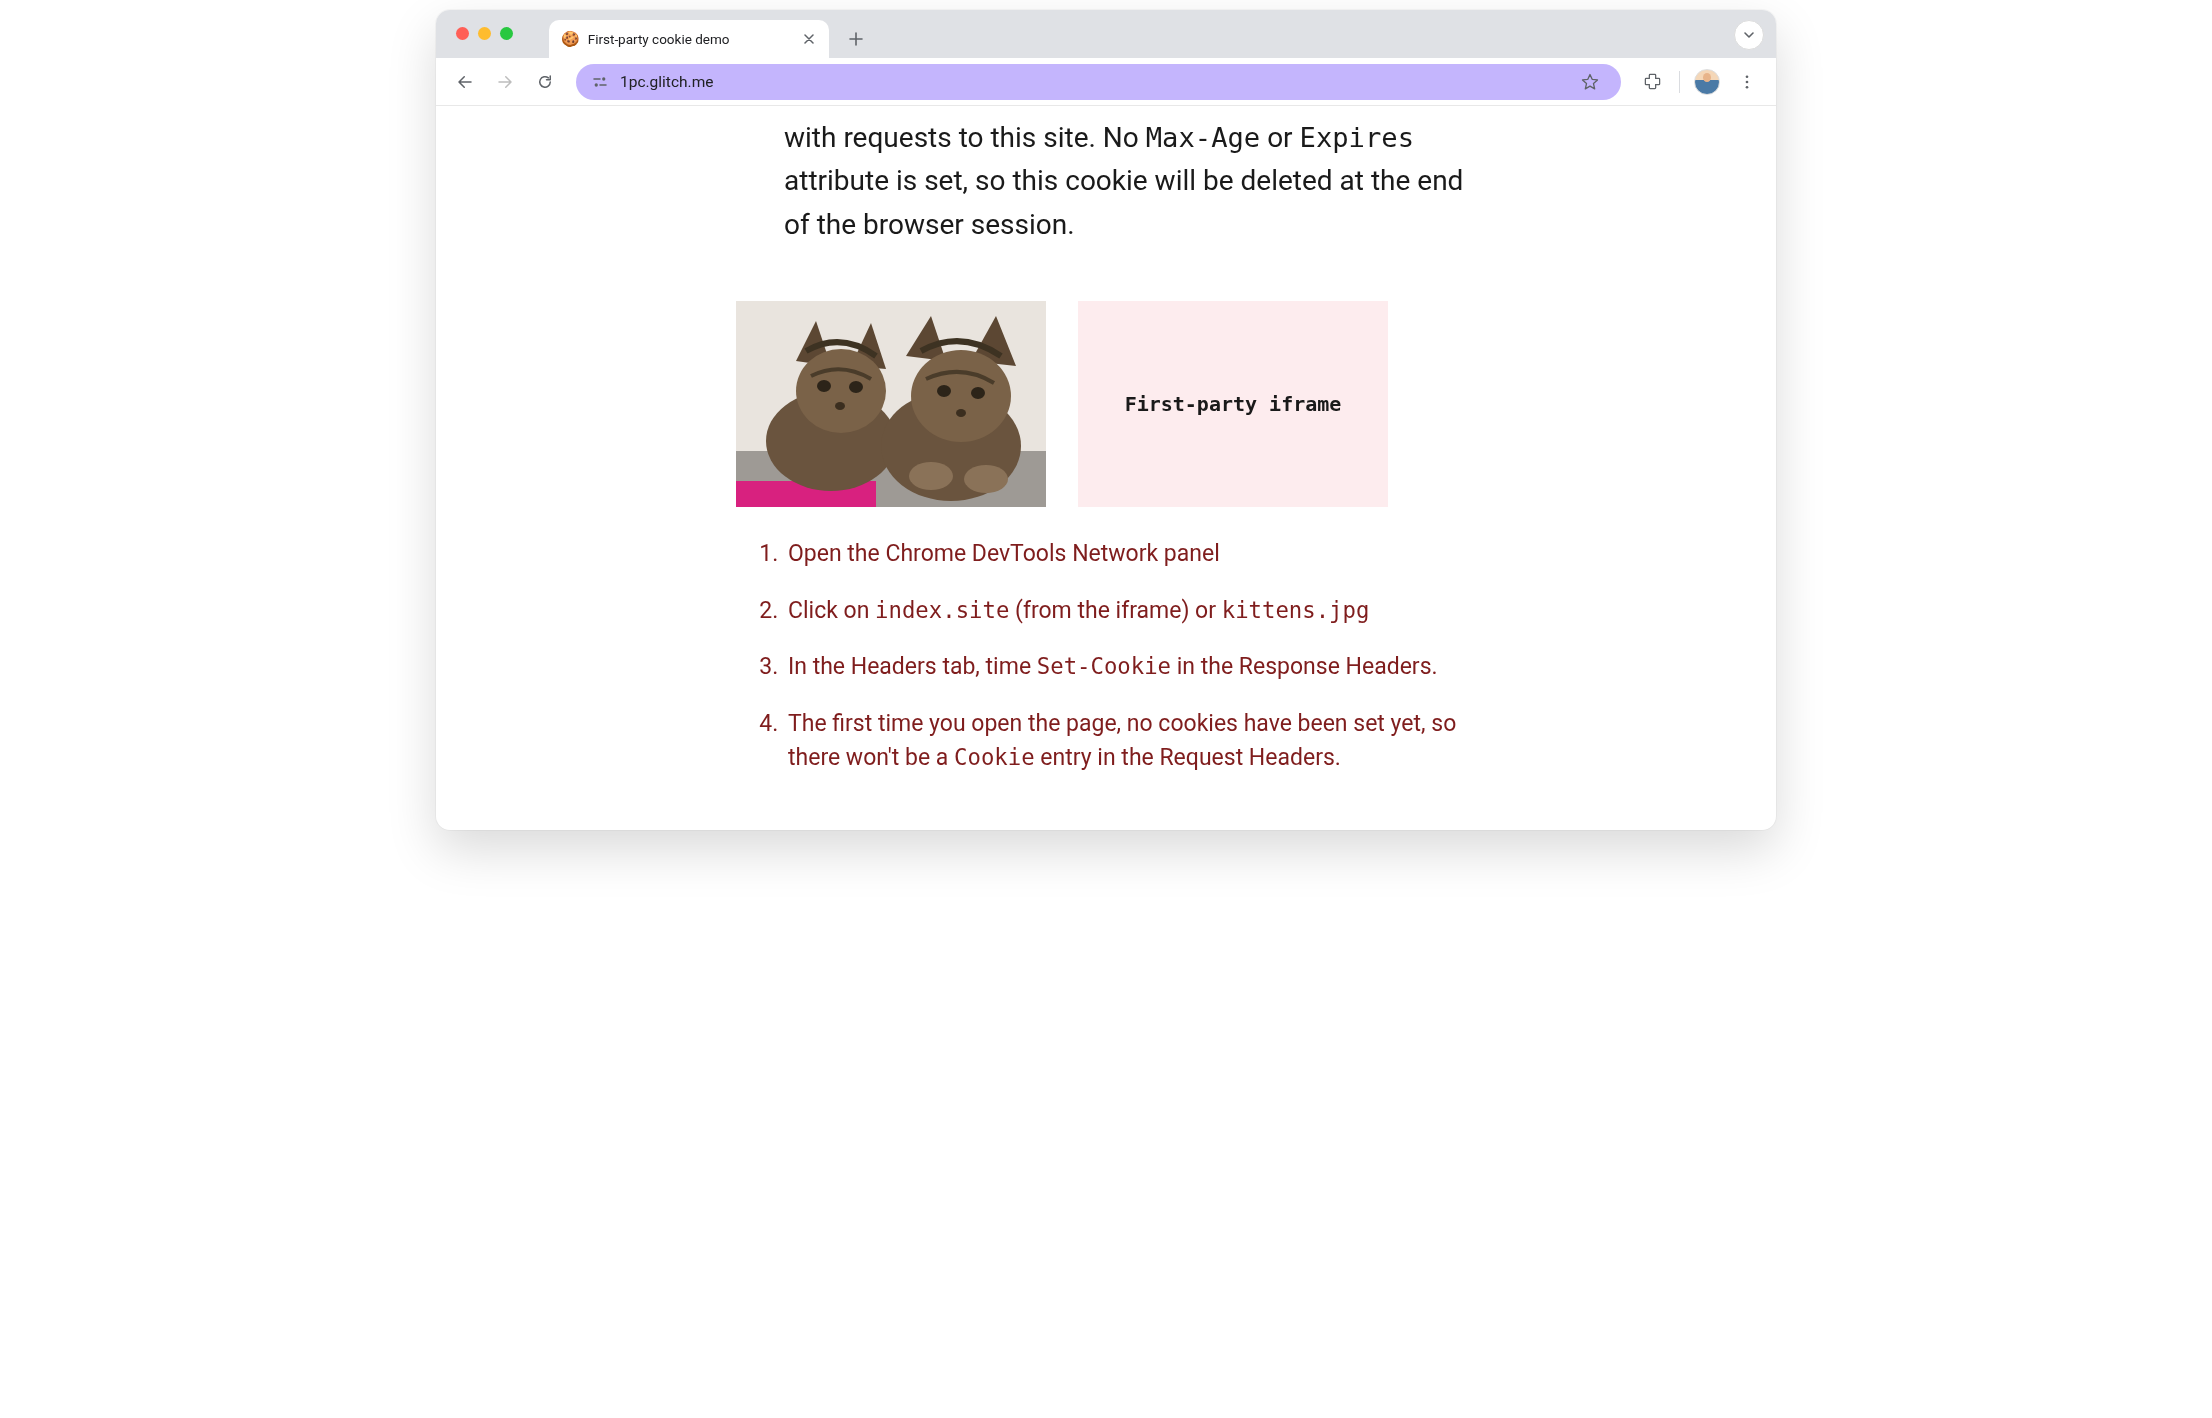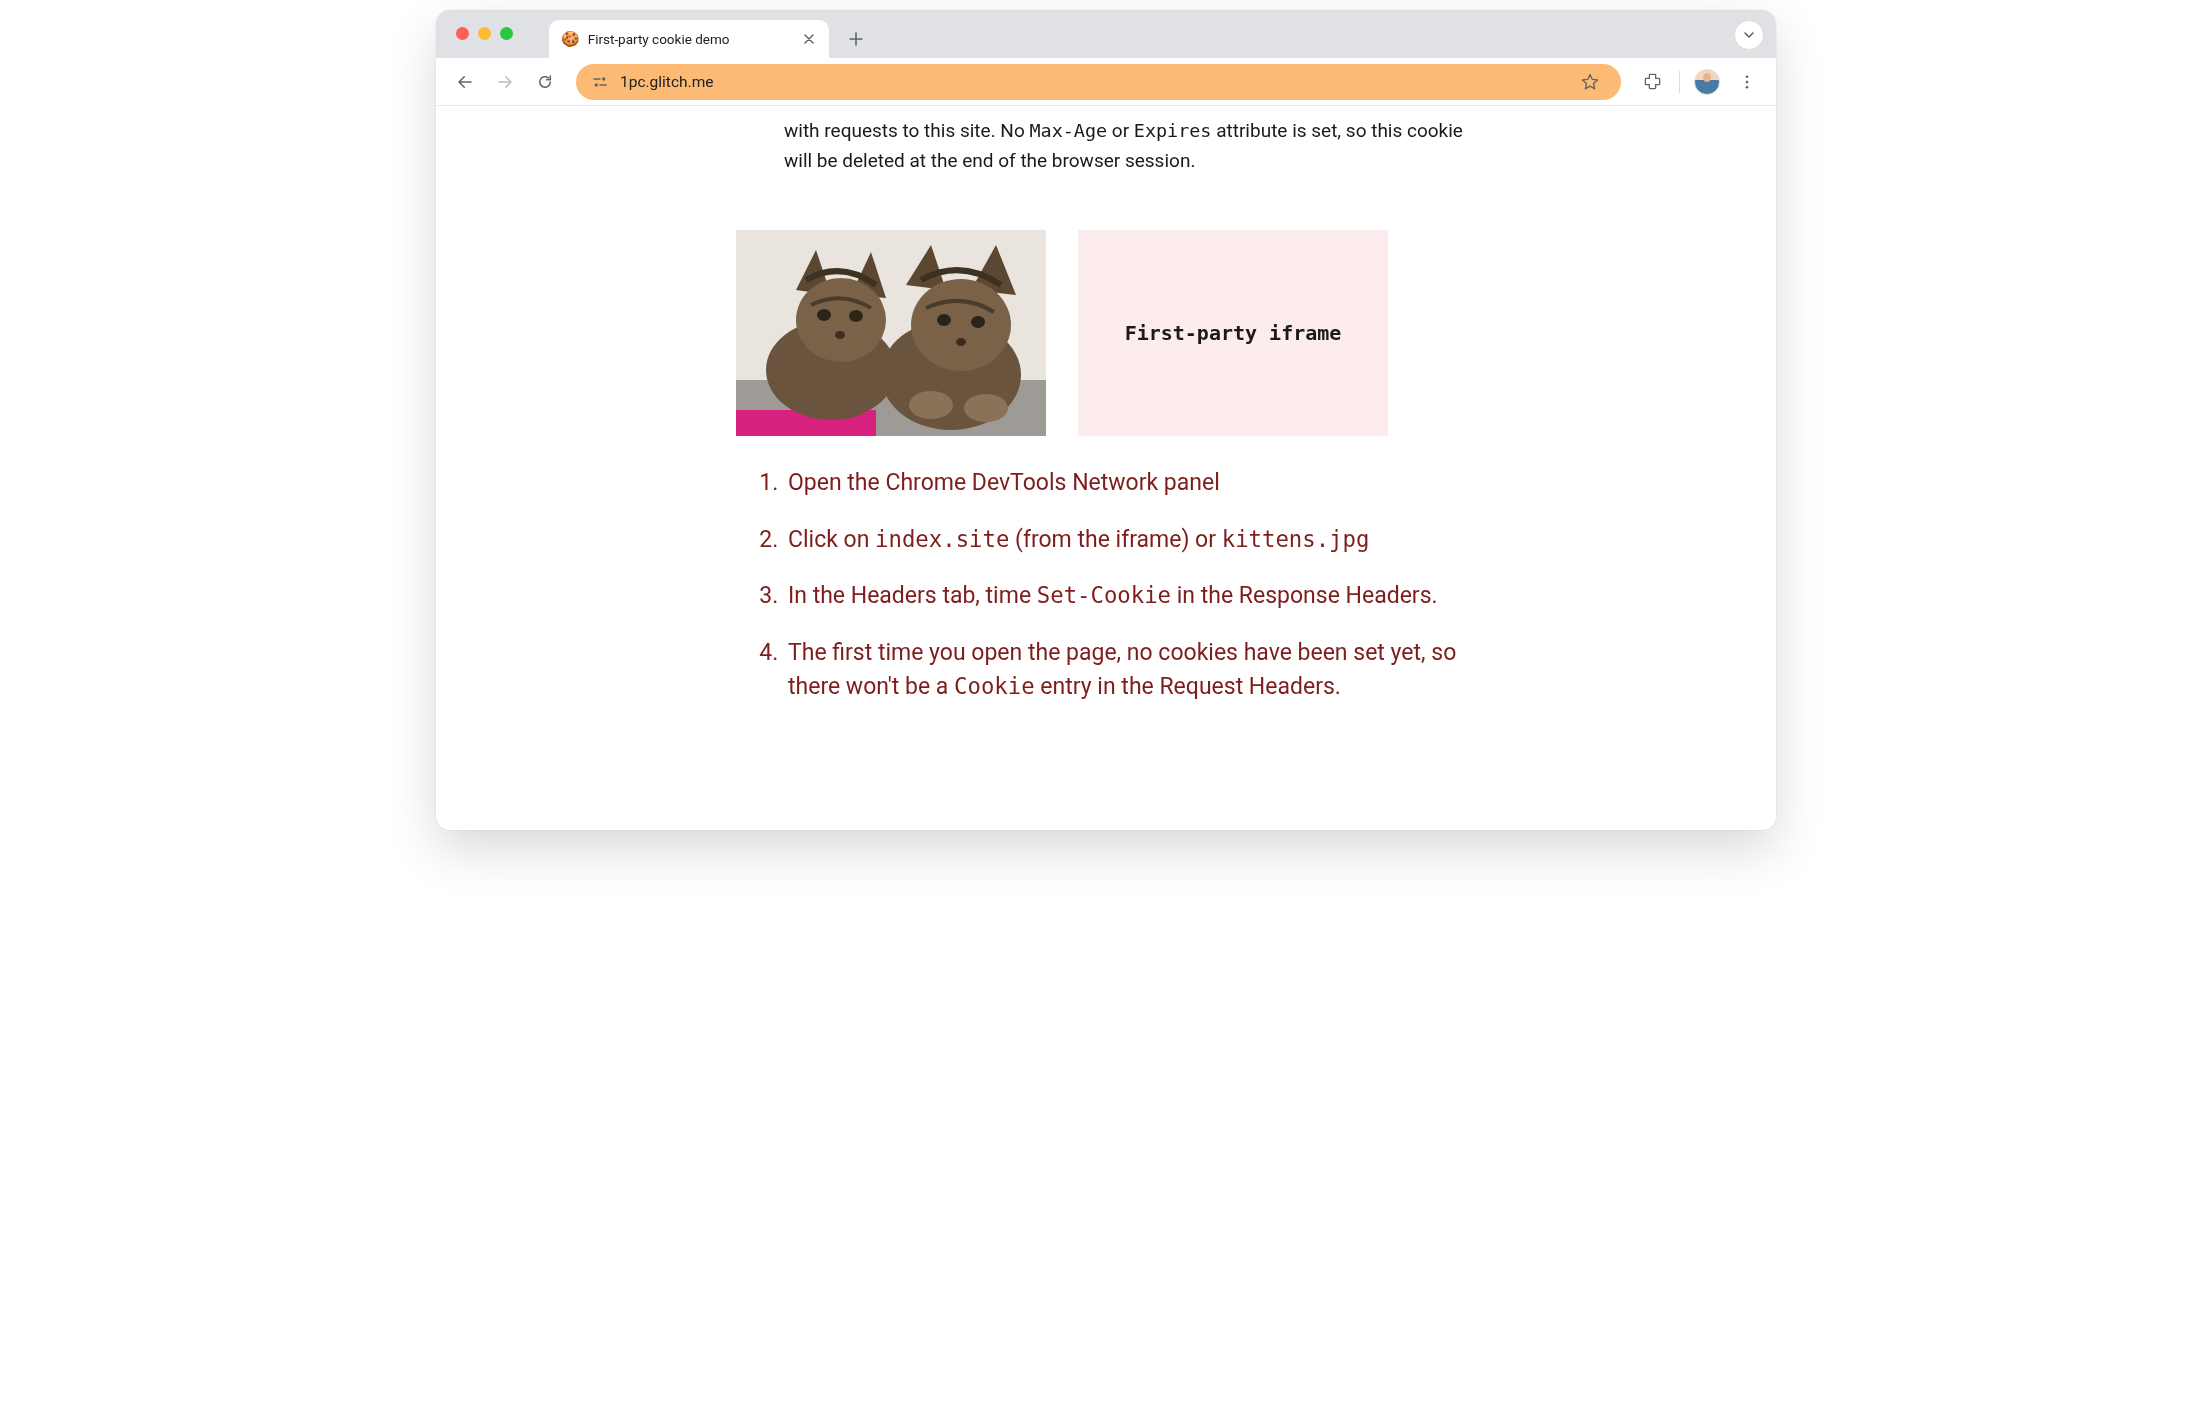--- a/index.html
+++ b/index.html
@@ -105,21 +105,21 @@
     width: 34px; height: 34px;
     border-radius: 50%;
     display: flex; align-items: center; justify-content: center;
     color: #5f6368;
     cursor: pointer;
   }
   .toolbar .nav-btn.disabled { color: #bdbdbd; cursor: default; }
   .omnibox {
     flex: 1;
     height: 36px;
-    background: #fdba74;
+    background: #c4b5fd;
     border-radius: 18px;
     display: flex;
     align-items: center;
     padding: 0 14px;
     gap: 10px;
     margin: 0 8px;
   }
   .site-info {
     width: 20px; height: 20px;
     display: flex; align-items: center; justify-content: center;
@@ -167,21 +167,21 @@
     position: relative;
   }
   .page {
     width: 740px;
     margin: 0 auto;
     padding-top: 0;
     font-family: -apple-system, BlinkMacSystemFont, "Segoe UI", Roboto, sans-serif;
     color: #1a1a1a;
   }
   .intro {
-    font-size: 19px;
+    font-size: 28px;
     line-height: 1.55;
     margin-left: 48px;
     margin-top: 10px;
   }
   .intro code, .steps code {
     font-family: ui-monospace, "SF Mono", Menlo, Consolas, monospace;
     font-size: 0.97em;
   }
   .media-row {
     display: flex;

